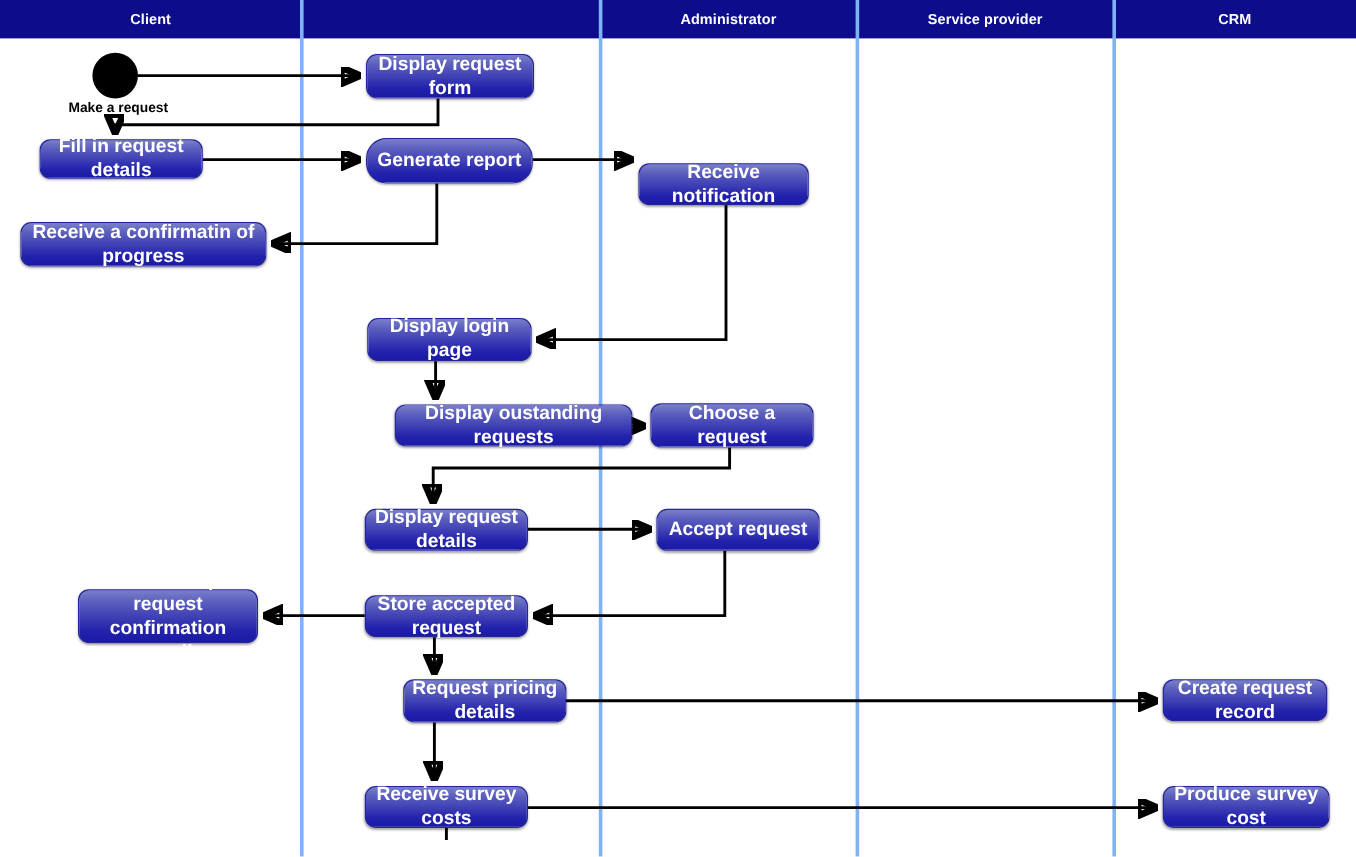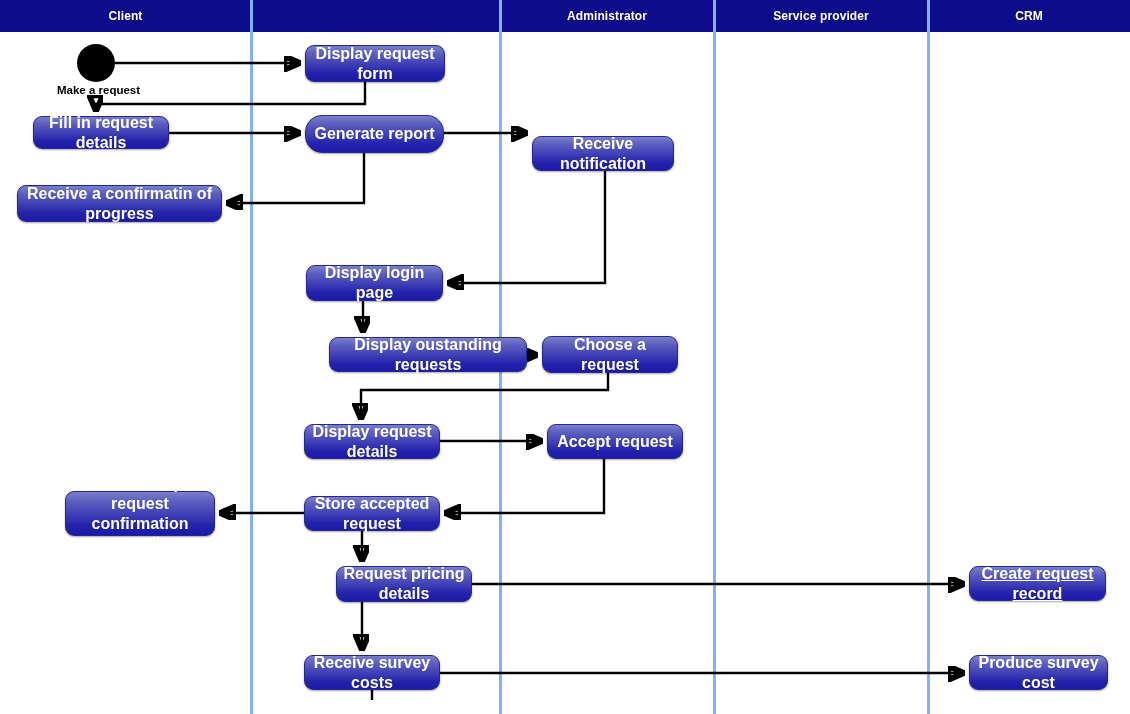--- a/index.html
+++ b/index.html
@@ -190,21 +190,21 @@
       <div class="node" style="left: 65px; top: 491px; width: 150px; height: 45px;">
         <span class="node-label">Receive accepted request
 confirmation email</span>
       </div>
       <div class="node" style="left: 304px; top: 496px; width: 136px; height: 35px;">
         <span class="node-label">Store accepted request</span>
       </div>
       <div class="node" style="left: 304px; top: 566px; width: 136px; height: 36px; margin-left: 32px;">
         <span class="node-label">Request pricing details</span>
       </div>
-      <div class="node" style="left: 969px; top: 566px; width: 137px; height: 35px; text-decoration: underline;">
+      <div class="node" style="left: 969px; top: 566px; width: 137px; height: 35px;">
         <span class="node-label">Create request record</span>
       </div>
       <div class="node" style="left: 304px; top: 655px; width: 136px; height: 35px;">
         <span class="node-label">Receive survey costs</span>
       </div>
       <div class="node" style="left: 969px; top: 655px; width: 139px; height: 35px;">
         <span class="node-label">Produce survey cost</span>
       </div>
     </div>
 

